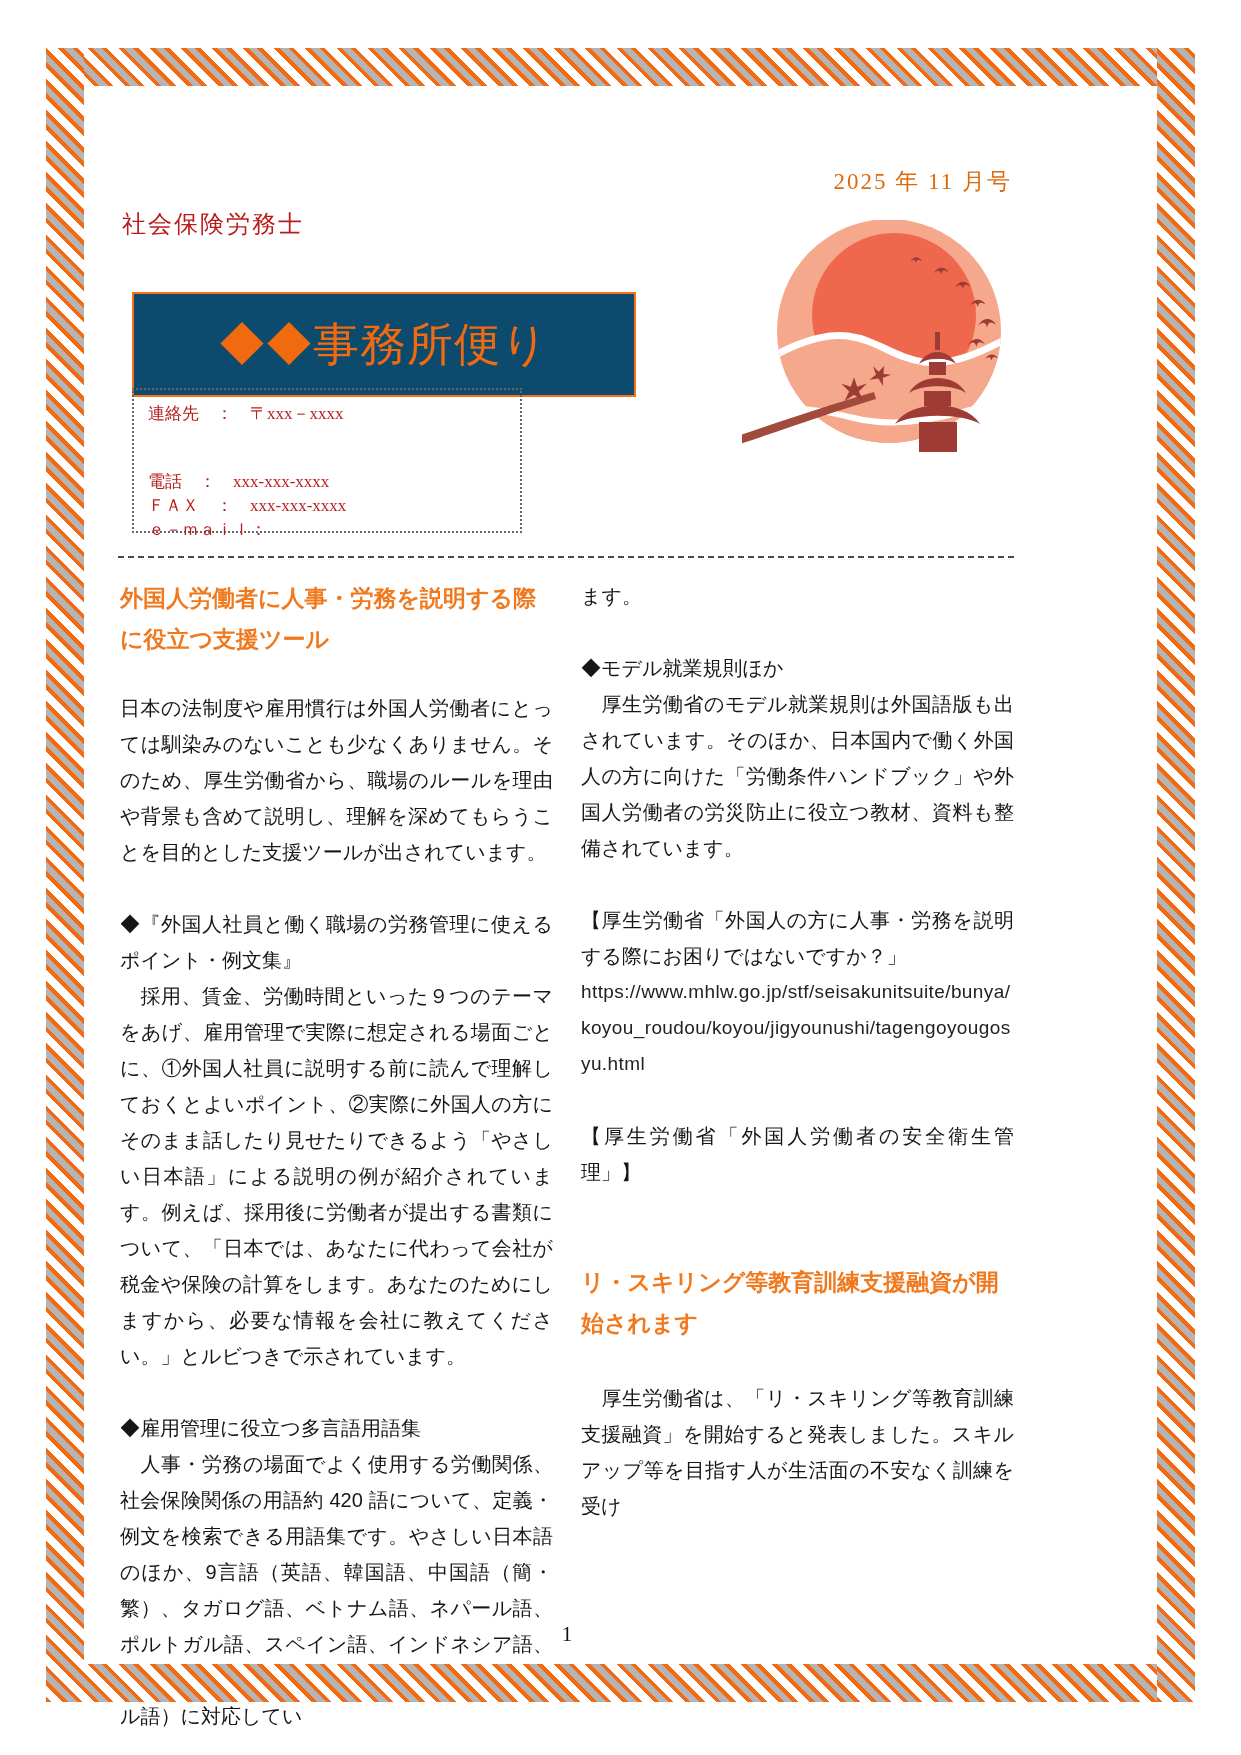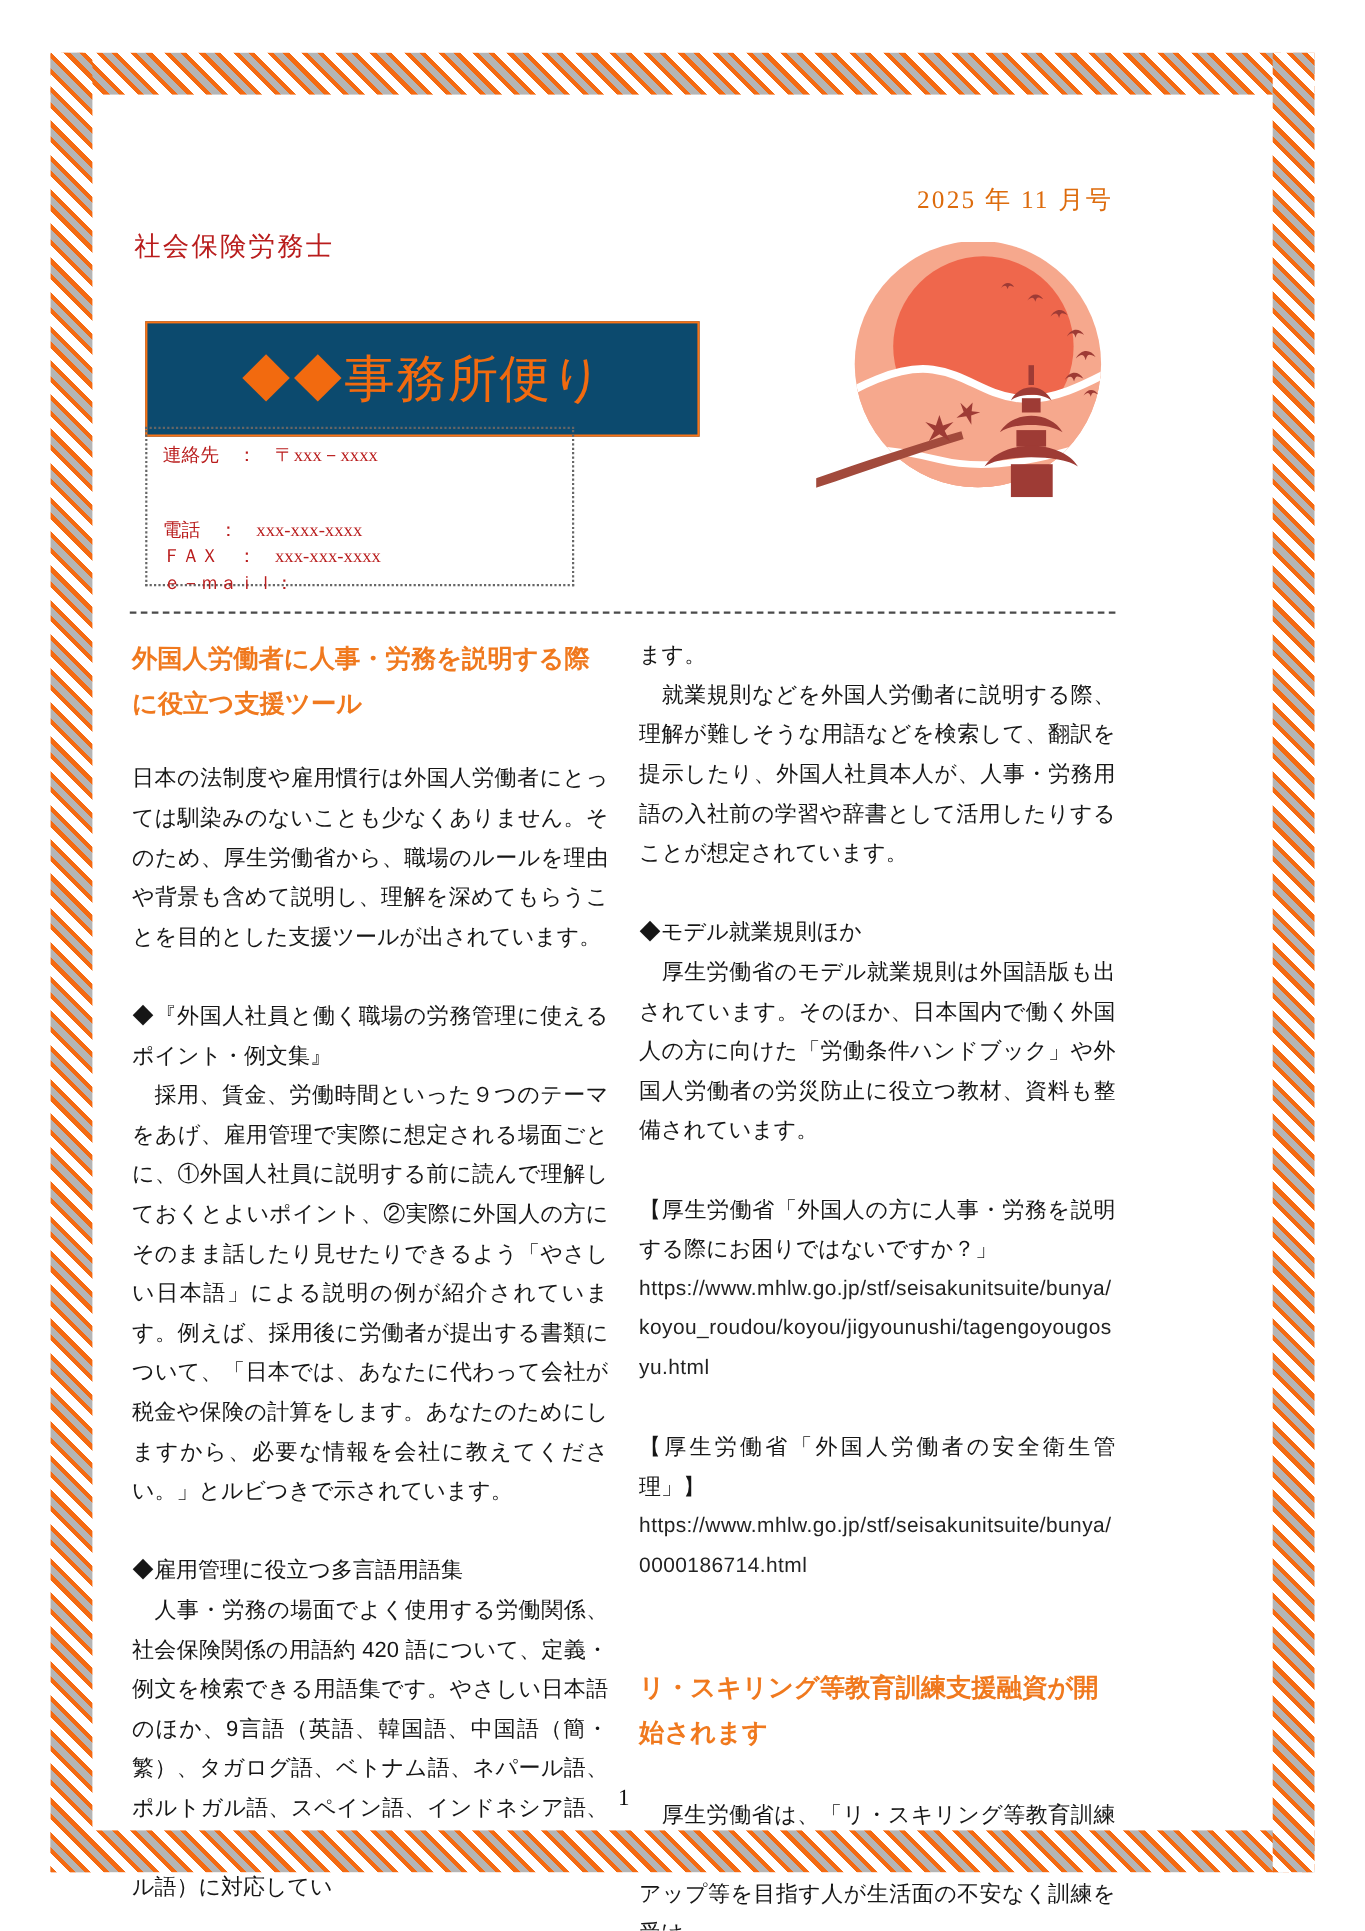--- a/index.html
+++ b/index.html
@@ -126,27 +126,25 @@
       <h2 class="col-heading">外国人労働者に人事・労務を説明する際に役立つ支援ツール</h2>
       <p class="block">日本の法制度や雇用慣行は外国人労働者にとっては馴染みのないことも少なくありません。そのため、厚生労働省から、職場のルールを理由や背景も含めて説明し、理解を深めてもらうことを目的とした支援ツールが出されています。</p>
       <p class="block mt">◆『外国人社員と働く職場の労務管理に使えるポイント・例文集』</p>
       <p class="block">　採用、賃金、労働時間といった９つのテーマをあげ、雇用管理で実際に想定される場面ごとに、①外国人社員に説明する前に読んで理解しておくとよいポイント、②実際に外国人の方にそのまま話したり見せたりできるよう「やさしい日本語」による説明の例が紹介されています。例えば、採用後に労働者が提出する書類について、「日本では、あなたに代わって会社が税金や保険の計算をします。あなたのためにしますから、必要な情報を会社に教えてください。」とルビつきで示されています。</p>
       <p class="block mt">◆雇用管理に役立つ多言語用語集</p>
       <p class="block">　人事・労務の場面でよく使用する労働関係、社会保険関係の用語約 420 語について、定義・例文を検索できる用語集です。やさしい日本語のほか、9言語（英語、韓国語、中国語（簡・繁）、タガログ語、ベトナム語、ネパール語、ポルトガル語、スペイン語、インドネシア語、カンボジア語、タイ語、ミャンマー語、モンゴル語）に対応してい</p>
     </div>
 
     <div class="col">
       <p class="block">ます。</p>
-      <p class="block">　就業規則などを外国人労働者に説明する際、理解が難しそうな用語などを検索して、翻訳を提示したり、外国人社員本人が、人事・労務用語の入社前の学習や辞書として活用したりすることが想定されています。</p>
       <p class="block mt">◆モデル就業規則ほか</p>
       <p class="block">　厚生労働省のモデル就業規則は外国語版も出されています。そのほか、日本国内で働く外国人の方に向けた「労働条件ハンドブック」や外国人労働者の労災防止に役立つ教材、資料も整備されています。</p>
       <p class="block mt">【厚生労働省「外国人の方に人事・労務を説明する際にお困りではないですか？」</p>
       <p class="block url">https://www.mhlw.go.jp/stf/seisakunitsuite/bunya/koyou_roudou/koyou/jigyounushi/tagengoyougosyu.html</p>
       <p class="block mt">【厚生労働省「外国人労働者の安全衛生管理」】</p>
-      <p class="block url">https://www.mhlw.go.jp/stf/seisakunitsuite/bunya/0000186714.html</p>
       <h2 class="col-heading heading-right">リ・スキリング等教育訓練支援融資が開始されます</h2>
       <p class="block mt">　厚生労働省は、「リ・スキリング等教育訓練支援融資」を開始すると発表しました。スキルアップ等を目指す人が生活面の不安なく訓練を受け</p>
     </div>
 
   </div>
 
   <div class="page-number">1</div>
 
 </div>
 

